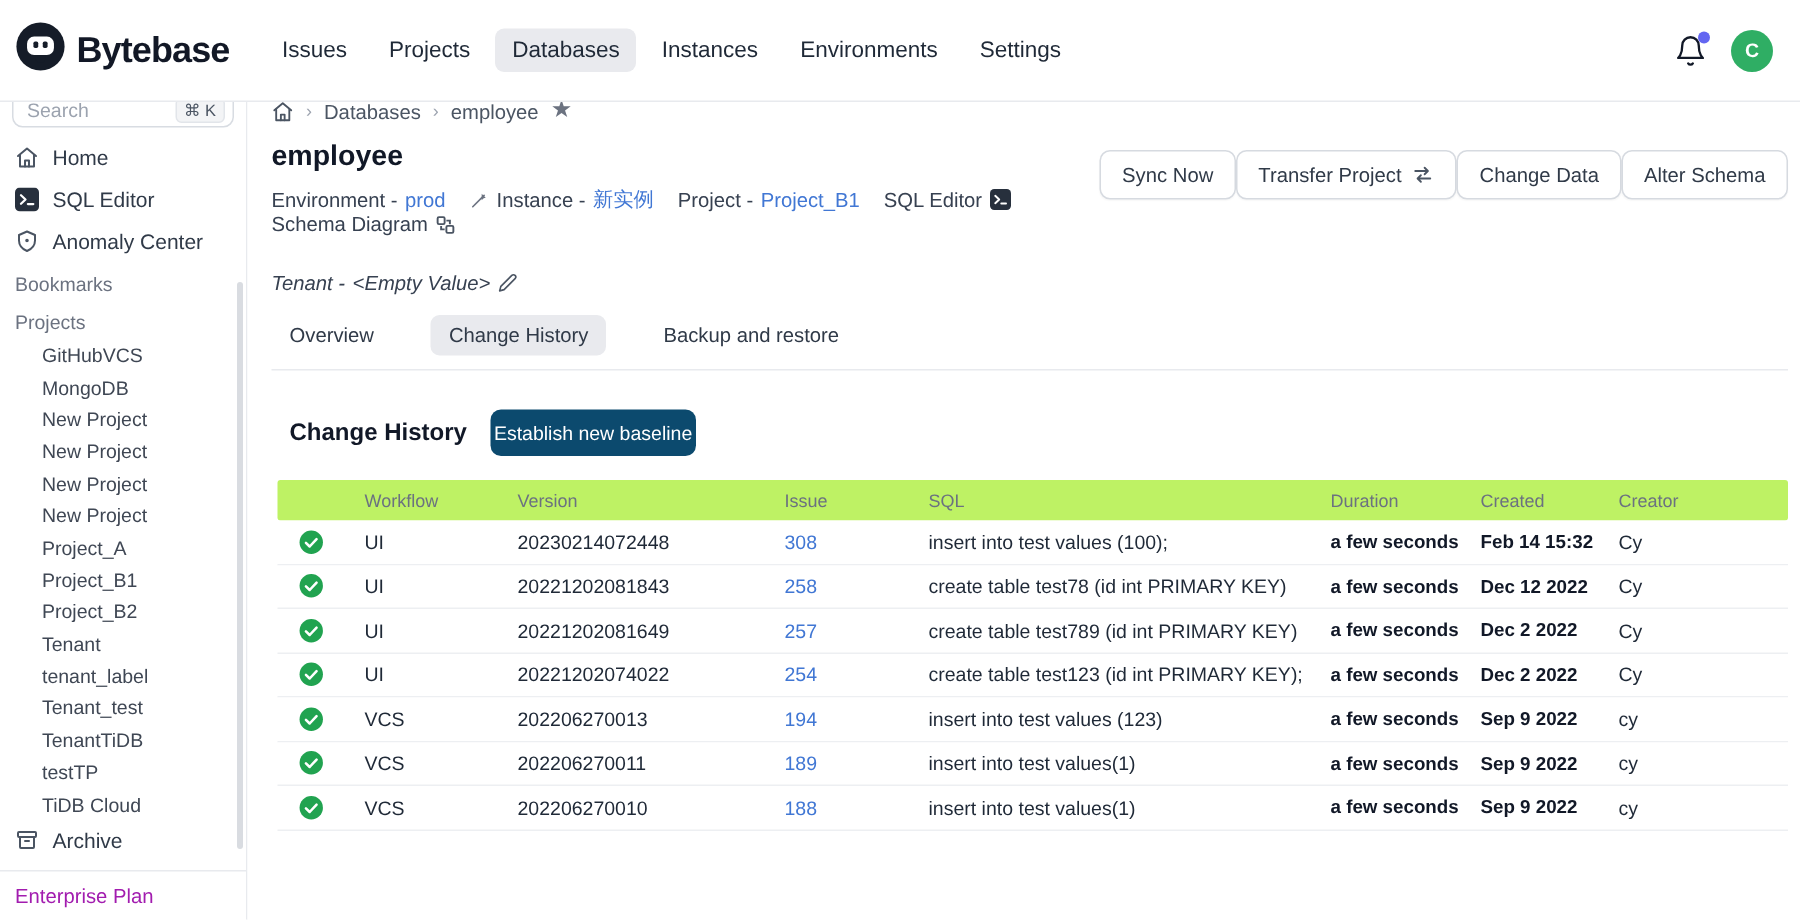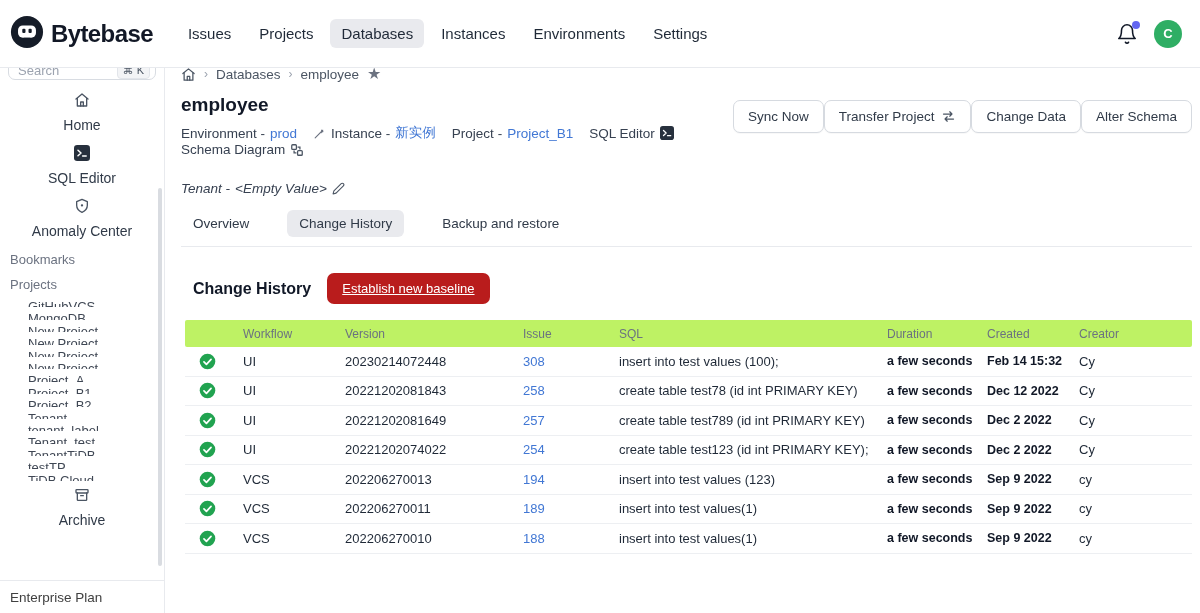--- a/index.html
+++ b/index.html
@@ -22,27 +22,27 @@
 
   
   .sidebar { position:absolute; top:52px; left:0; bottom:0; width:165px;
     border-right:1px solid #e8eaee; background:#fff; display:flex; flex-direction:column; }
   .search-box { margin:9px 8px 6px 8px; height:27px; border:1px solid #d8dce2; border-radius:7px;
     display:flex; align-items:center; padding:0 5px 0 9px; gap:20px; background:#fff; cursor:text; }
   .search-ph { color:#9ca3af; font-size:13px; flex:1; }
   .kbd { font-size:11px; color:#4b5563; background:#f3f4f6; border:1px solid #e2e5ea;
     border-radius:4px; padding:1px 5px; white-space:nowrap; }
   .side-item { display:flex; align-items:center; gap:9px; padding:6px 10px; font-size:14px;
-    color:#303a48; cursor:pointer;flex-direction:column; }
+    color:#303a48; cursor:pointer; }
   .side-item svg { flex:0 0 auto; }
   .side-section { font-size:13px; color:#6b7280; padding:7px 10px 3px 10px; }
   .proj-item { font-size:13px; color:#3f4754; padding:4px 10px 4px 28px; cursor:pointer;
     white-space:nowrap; overflow:hidden; }
   .side-spacer { flex:1; }
-  .side-footer { border-top:1px solid #e8eaee; padding:9px 10px 8px 10px; font-size:13.5px; color:#404040; cursor:pointer;margin-top:40px; }
+  .side-footer { border-top:1px solid #e8eaee; padding:9px 10px 8px 10px; font-size:13.5px; color:#a21caf; cursor:pointer; }
   .side-scrollbar { position:absolute; right:2px; top:136px; width:4px; height:378px;
     background:#d9dce1; border-radius:2px; }
 
   
   .main { position:absolute; top:52px; left:165px; right:0; bottom:0; background:#fff; padding:0 8px 0 16px; }
   .breadcrumb { display:flex; align-items:center; gap:8px; padding:14px 0 10px 0; font-size:13.5px; color:#4b5563; }
   .crumb { cursor:pointer; }
   .crumb-sep { color:#9ca3af; font-size:12px; }
   .crumb-star { color:#6b7280; font-size:16px; cursor:pointer; line-height:1; }
 
@@ -57,22 +57,22 @@
     border-radius:7px; padding:8px 14px; font-size:13.5px; color:#303a48; cursor:pointer;
     box-shadow:0 1px 1px rgba(0,0,0,.03); white-space:nowrap; font-family:inherit; }
 
   .tabs { display:flex; align-items:center; gap:26px; margin-top:14px; border-bottom:1px solid #e8eaee;
     padding-bottom:9px; }
   .tab { font-size:13.5px; color:#303a48; padding:6px 12px; border-radius:6px; cursor:pointer; }
   .tab.active { background:#e9eaee; }
 
   .section-head { display:flex; align-items:center; gap:16px; margin:26px 0 0 12px; }
   .section-title { font-size:16px; font-weight:700; color:#111827; }
-  .btn-primary { background:#b91c1c; color:#fff; border:none; border-radius:7px; padding:8px 15px;
-    font-size:13px; cursor:pointer; font-family:inherit;text-decoration:underline; }
+  .btn-primary { background:#0c4a6e; color:#fff; border:none; border-radius:7px; padding:8px 2px;
+    font-size:13px; cursor:pointer; font-family:inherit; }
 
   .table { margin:16px 0 0 4px; }
   .t-head, .t-row { display:grid; grid-template-columns:58px 102px 178px 96px 268px 100px 92px 1fr;
     align-items:center; }
   .t-head { background:#bef264; height:27px; font-size:12px; color:#6b7280; border-radius:2px; }
   .t-row { height:29.5px; border-bottom:1px solid #edeff2; font-size:13px; color:#1f2937; background:#fff; }
   .t-cell-icon { display:flex; justify-content:flex-start; padding-left:14px; }
   .c-issue { color:#4177d4; cursor:pointer; }
   .c-duration, .c-created { font-weight:700; font-size:12.5px; color:#111827; }
 </style>

